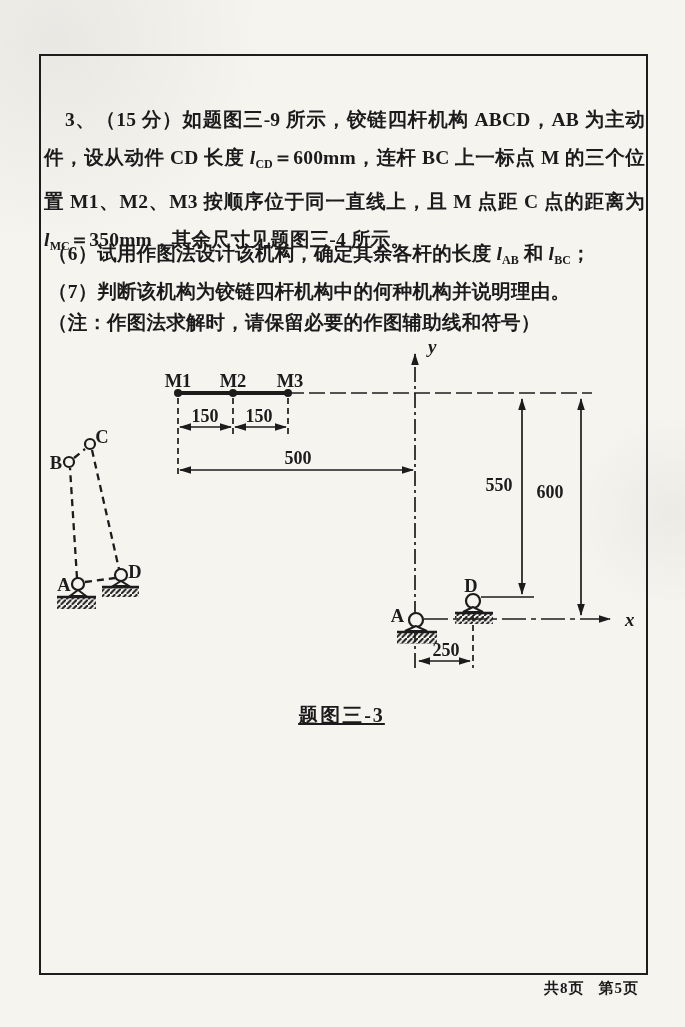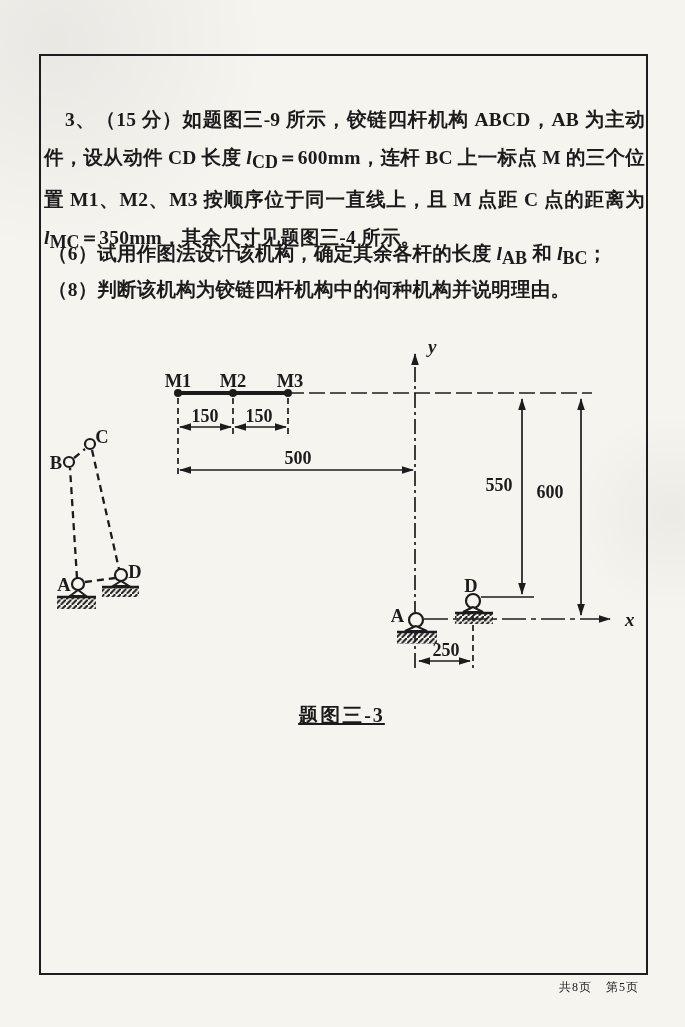--- a/index.html
+++ b/index.html
@@ -16,24 +16,24 @@
       #f5f4ef;}
   .border-box{position:absolute;left:39px;top:54px;width:605px;height:917px;
     border:2.5px solid #1d1d1d;}
   .statement{position:absolute;left:44px;top:101px;width:601px;margin:0;
     font-size:19.5px;line-height:38px;font-weight:bold;text-align:justify;
     text-indent:21px;letter-spacing:0.2px;}
   .items{position:absolute;left:48px;top:238px;width:596px;
     font-size:19.5px;line-height:31px;font-weight:bold;letter-spacing:0.2px;}
   .items p{margin:0;}
   .ell{font-style:italic;font-weight:bold;}
-  .sub{font-size:18px;vertical-align:-4px;letter-spacing:0;}
+  .sub{font-size:12px;vertical-align:-4px;letter-spacing:0;}
   .caption{position:absolute;left:39px;top:702px;width:605px;margin:0;
     text-align:center;font-size:20px;font-weight:bold;letter-spacing:2px;text-decoration:underline;}
-  .footer{position:absolute;top:979px;right:46px;font-size:12px;font-weight:normal;
+  .footer{position:absolute;top:979px;right:46px;font-size:15px;font-weight:bold;
     letter-spacing:1px;}
   .footer .sep{display:inline-block;width:14px;}
   svg.diagram{position:absolute;left:0;top:330px;}
   
   .ln{stroke:#1c1c1c;stroke-width:1.7;fill:none;}
   .thick{stroke-width:3.8;}
   .dsh{stroke-dasharray:6 4;}
   .cl{stroke-dasharray:15 4 3 4;}
   .xl{stroke-dasharray:24 5 5 5;}
   .refdash{stroke-dasharray:16 5;}
@@ -49,21 +49,22 @@
 </head>
 <body>
 
 <div class="page">
   <div class="border-box"></div>
 
   <p class="statement"><span>3、（15 分）如题图三-9 所示，铰链四杆机构 ABCD，AB 为主动件，设从动件 CD 长度 </span><span class="ell">l</span><span class="sub">CD</span><span>＝600mm，连杆 BC 上一标点 M 的三个位置 M1、M2、M3 按顺序位于同一直线上，且 M 点距 C 点的距离为 </span><span class="ell">l</span><span class="sub">MC</span><span>＝350mm，其余尺寸见题图三-4 所示。</span></p>
 
   <div class="items">
     <p><span>（6）试用作图法设计该机构，确定其余各杆的长度 </span><span class="ell">l</span><span class="sub">AB</span><span> 和 </span><span class="ell">l</span><span class="sub">BC</span><span>；</span></p>
-    <p>（8）判断该机构为铰链四杆机构中的何种机构并说明理由。</p>
+    <p>（7）判断该机构为铰链四杆机构中的何种机构并说明理由。</p>
+    <p>（注：作图法求解时，请保留必要的作图辅助线和符号）</p>
   </div>
 
   <svg class="diagram" width="685" height="430" viewBox="0 330 685 430" xmlns="http://www.w3.org/2000/svg">
     <defs>
       <marker id="arr" markerWidth="15" markerHeight="11" refX="13" refY="5" orient="auto-start-reverse" markerUnits="userSpaceOnUse">
         <path d="M14,5 L2,1.2 L2,8.8 Z" fill="#1c1c1c"></path>
       </marker>
       <pattern id="hatch" width="5.5" height="5.5" patternUnits="userSpaceOnUse">
         <path d="M0,5.5 L5.5,0" stroke="#1c1c1c" stroke-width="2.1"></path>
       </pattern>

